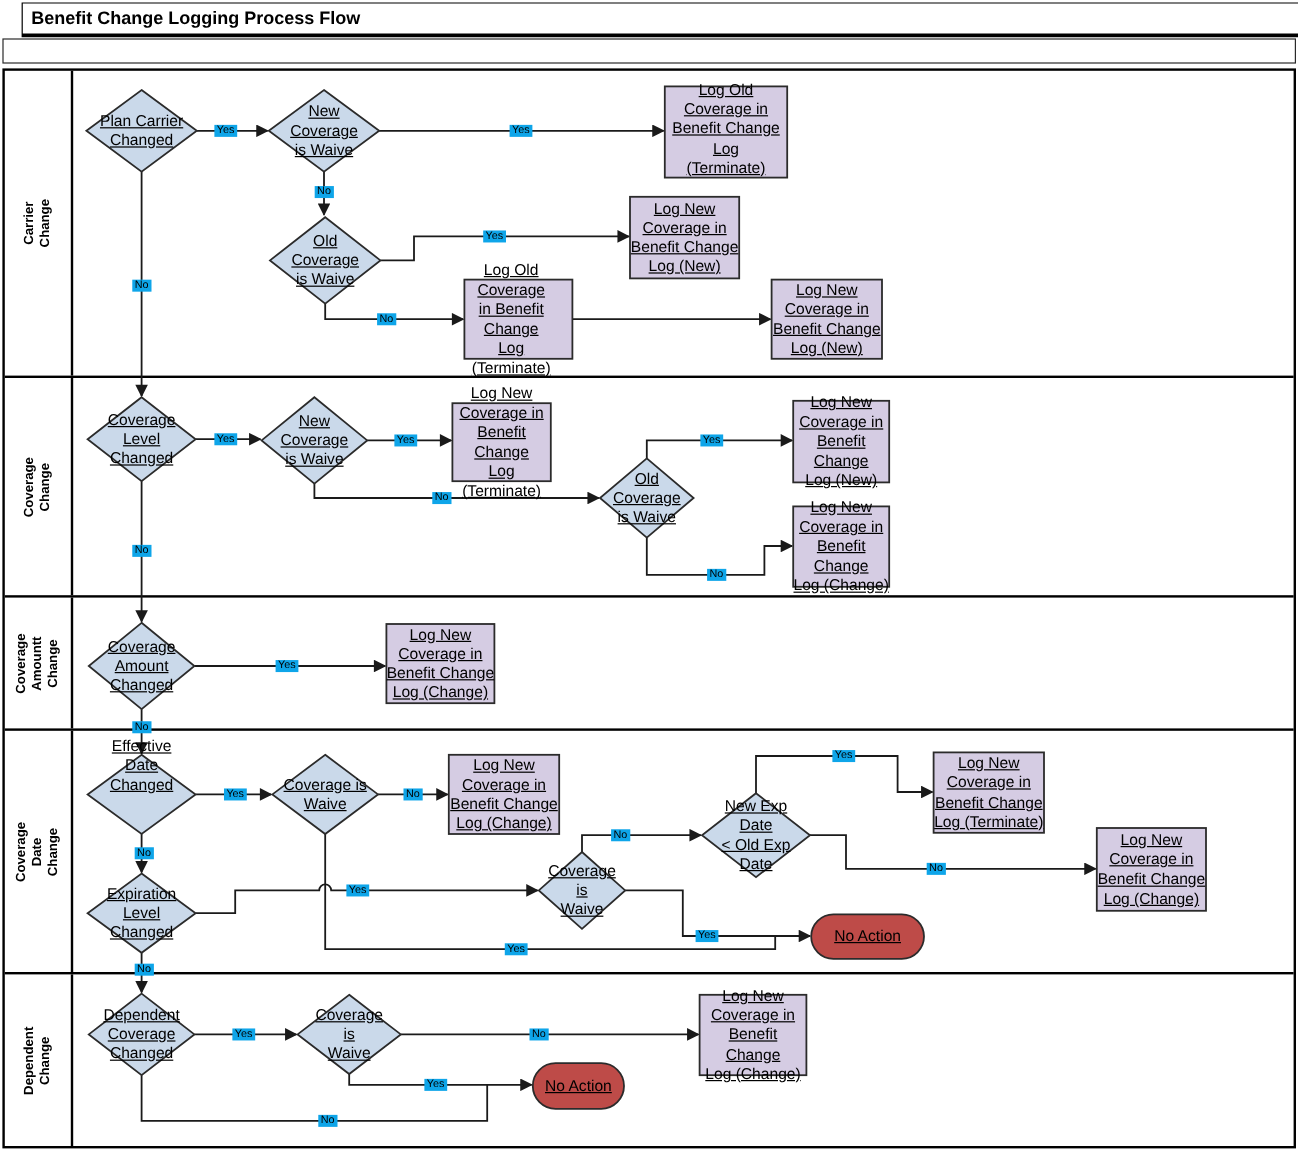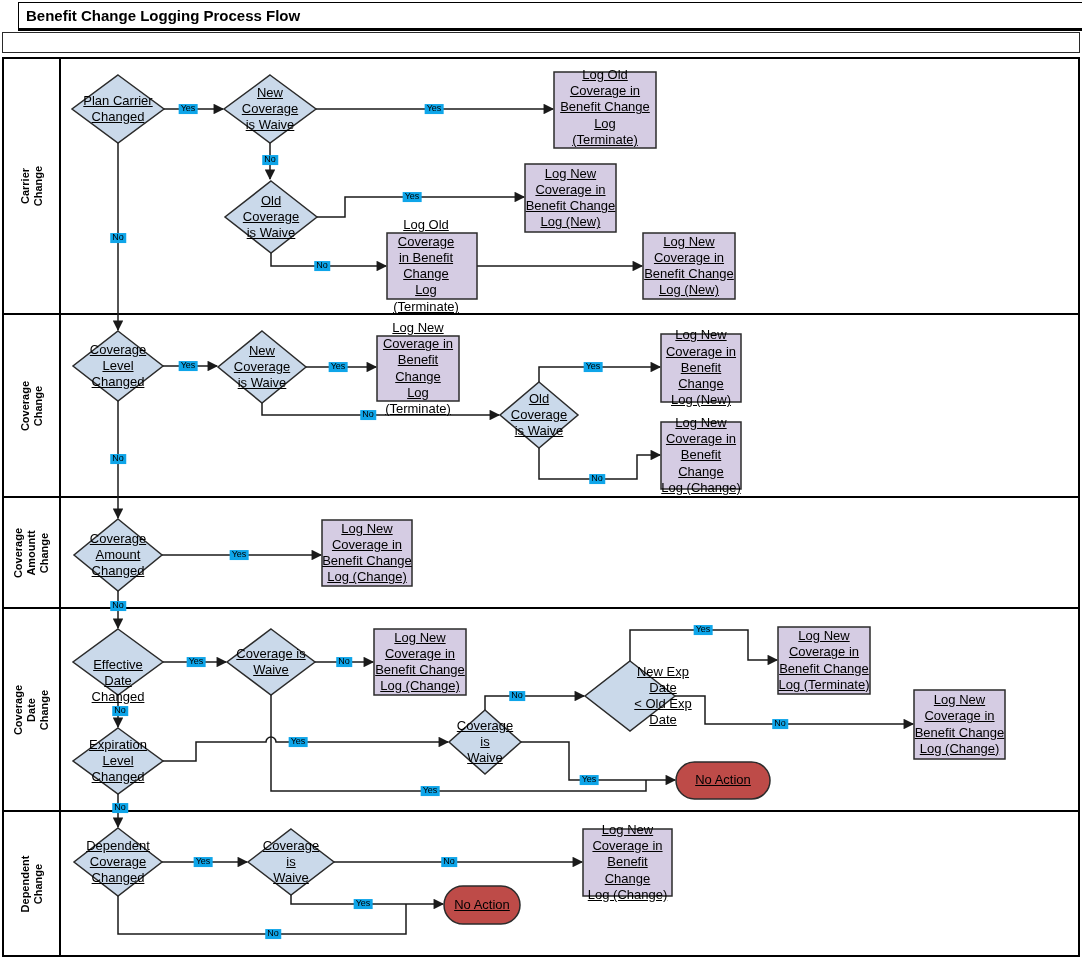--- a/index.html
+++ b/index.html
@@ -230,21 +230,21 @@
         <span>Coverage
 Amount
 Changed</span>
       </div>
       <div class="node-label" style="left: 322px; top: 520px; width: 90px; height: 66px;">
         <span>Log New
 Coverage in
 Benefit Change
 Log (Change)</span>
       </div>
-      <div class="node-label dec" style="left: 73px; top: 648px; width: 90px; height: 66px;">
+      <div class="node-label dec" style="left: 73px; top: 605px; width: 90px; height: 66px;">
         <span>Effective Date
 Changed</span>
       </div>
       <div class="node-label dec" style="left: 227px; top: 629px; width: 88px; height: 66px;">
         <span>Coverage is
 Waive</span>
       </div>
       <div class="node-label" style="left: 374px; top: 629px; width: 92px; height: 66px;">
         <span>Log New
 Coverage in
@@ -252,21 +252,21 @@
 Log (Change)</span>
       </div>
       <div class="node-label dec" style="left: 73px; top: 728px; width: 90px; height: 66px;">
         <span>Expiration
 Level Changed</span>
       </div>
       <div class="node-label dec" style="left: 449px; top: 710px; width: 72px; height: 64px;">
         <span>Coverage is
 Waive</span>
       </div>
-      <div class="node-label dec" style="left: 618px; top: 661px; width: 90px; height: 70px;">
+      <div class="node-label dec" style="left: 585px; top: 661px; width: 90px; height: 70px;">
         <span>New Exp Date
 &lt; Old Exp Date</span>
       </div>
       <div class="node-label" style="left: 778px; top: 627px; width: 92px; height: 67px;">
         <span>Log New
 Coverage in
 Benefit Change
 Log (Terminate)</span>
       </div>
       <div class="node-label" style="left: 914px; top: 690px; width: 91px; height: 69px;">

